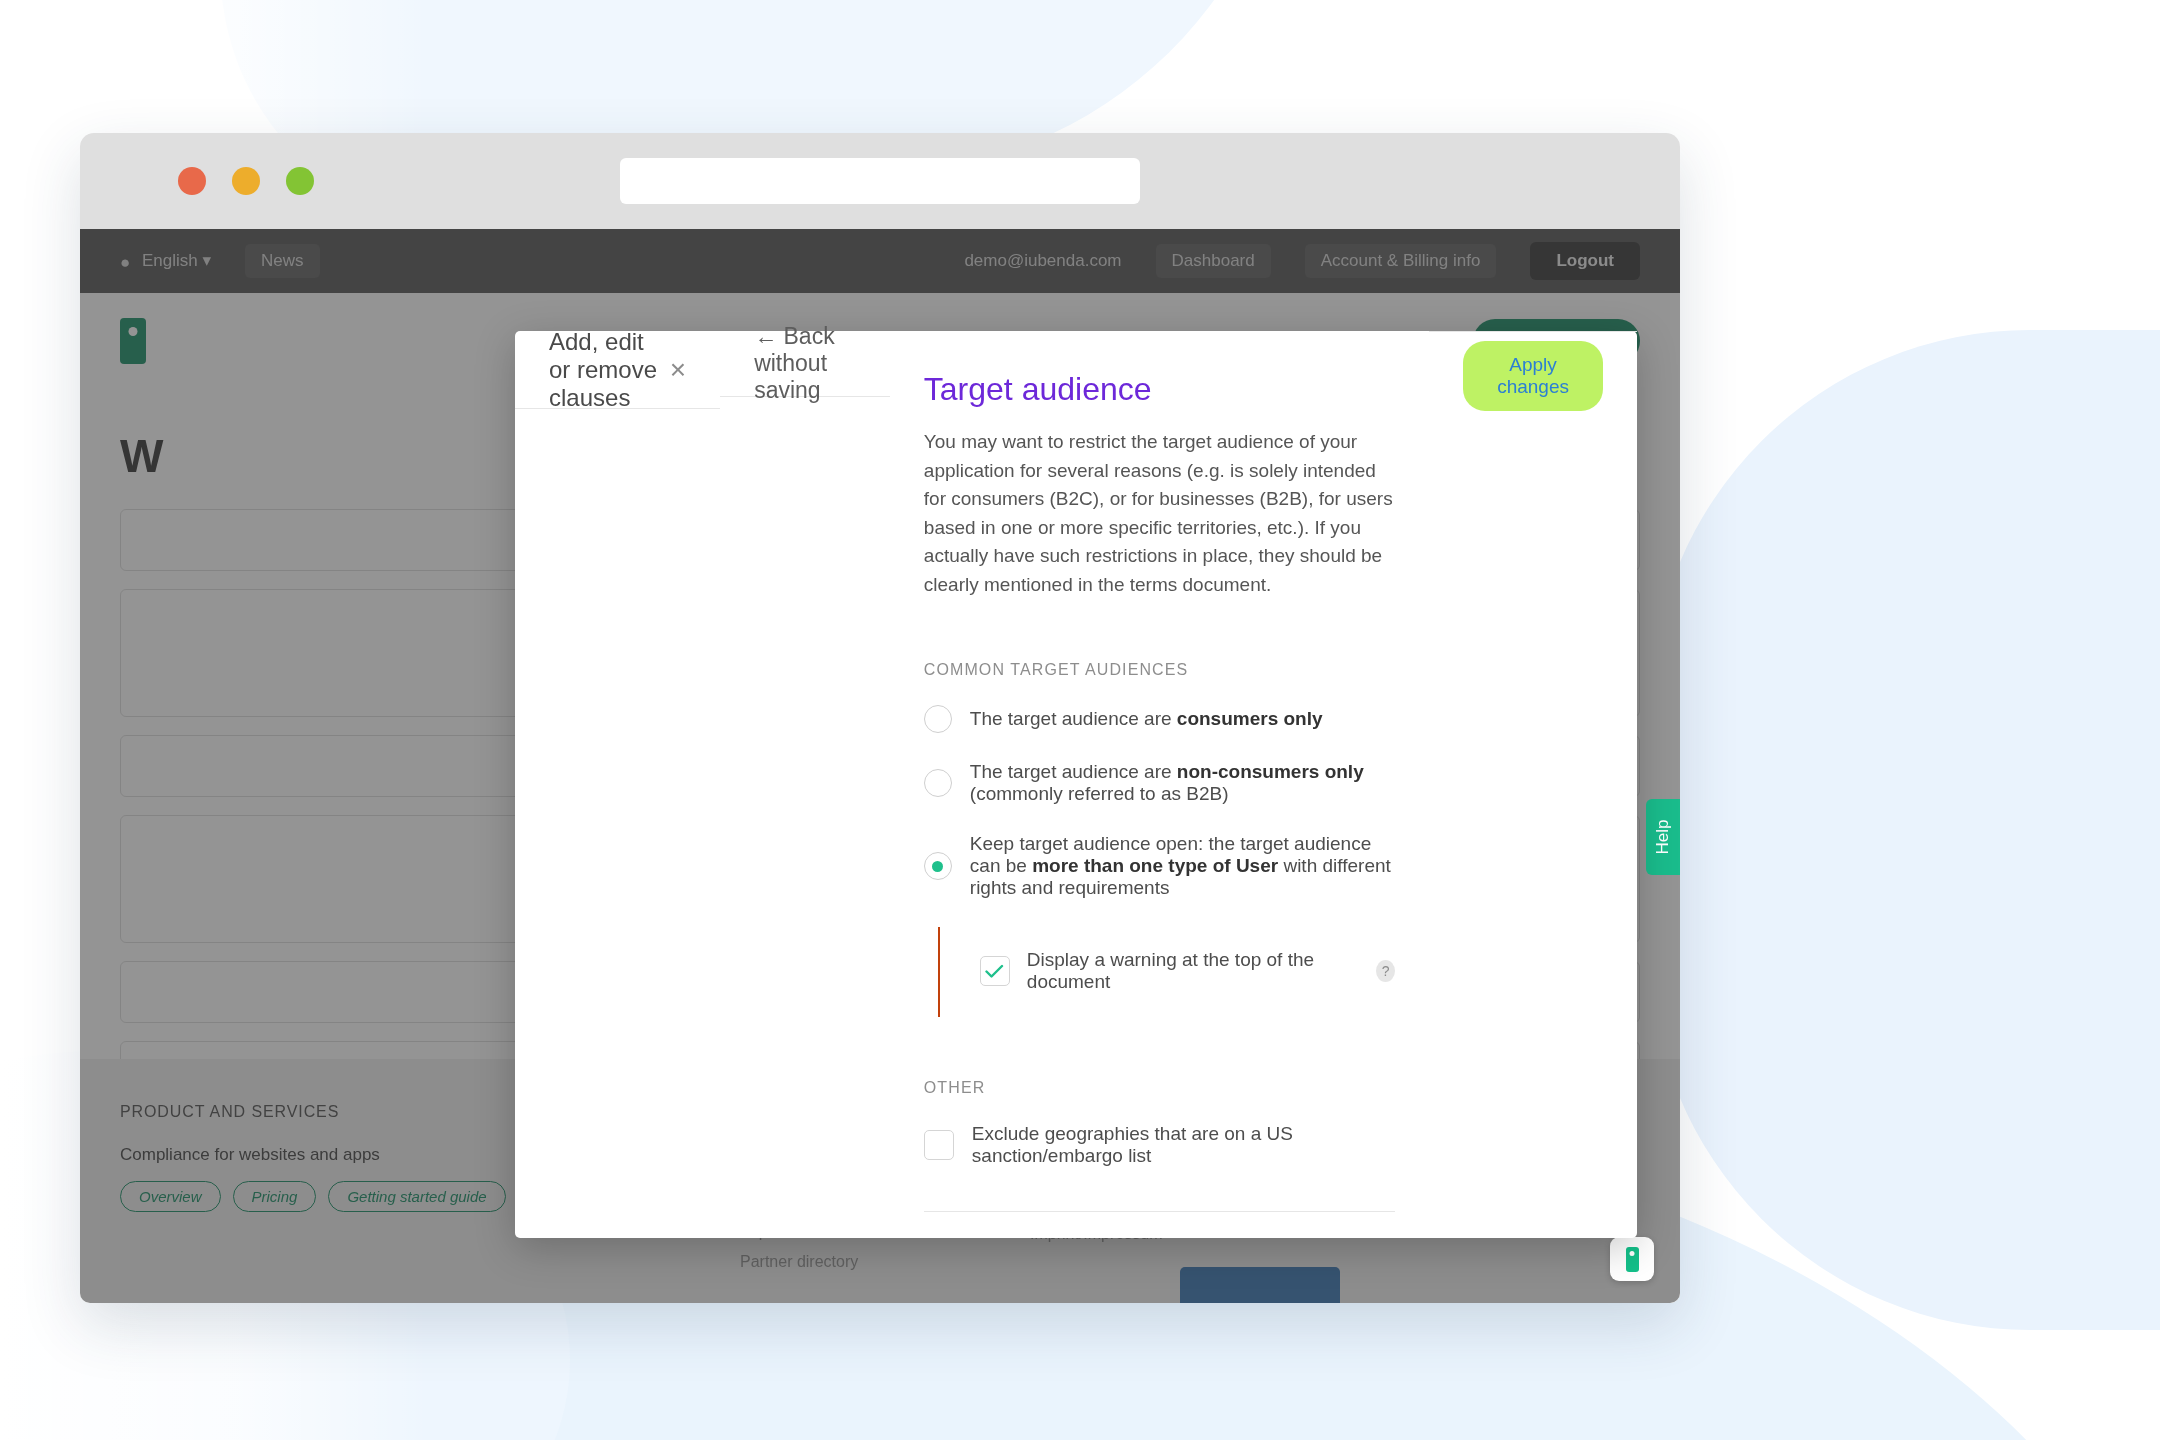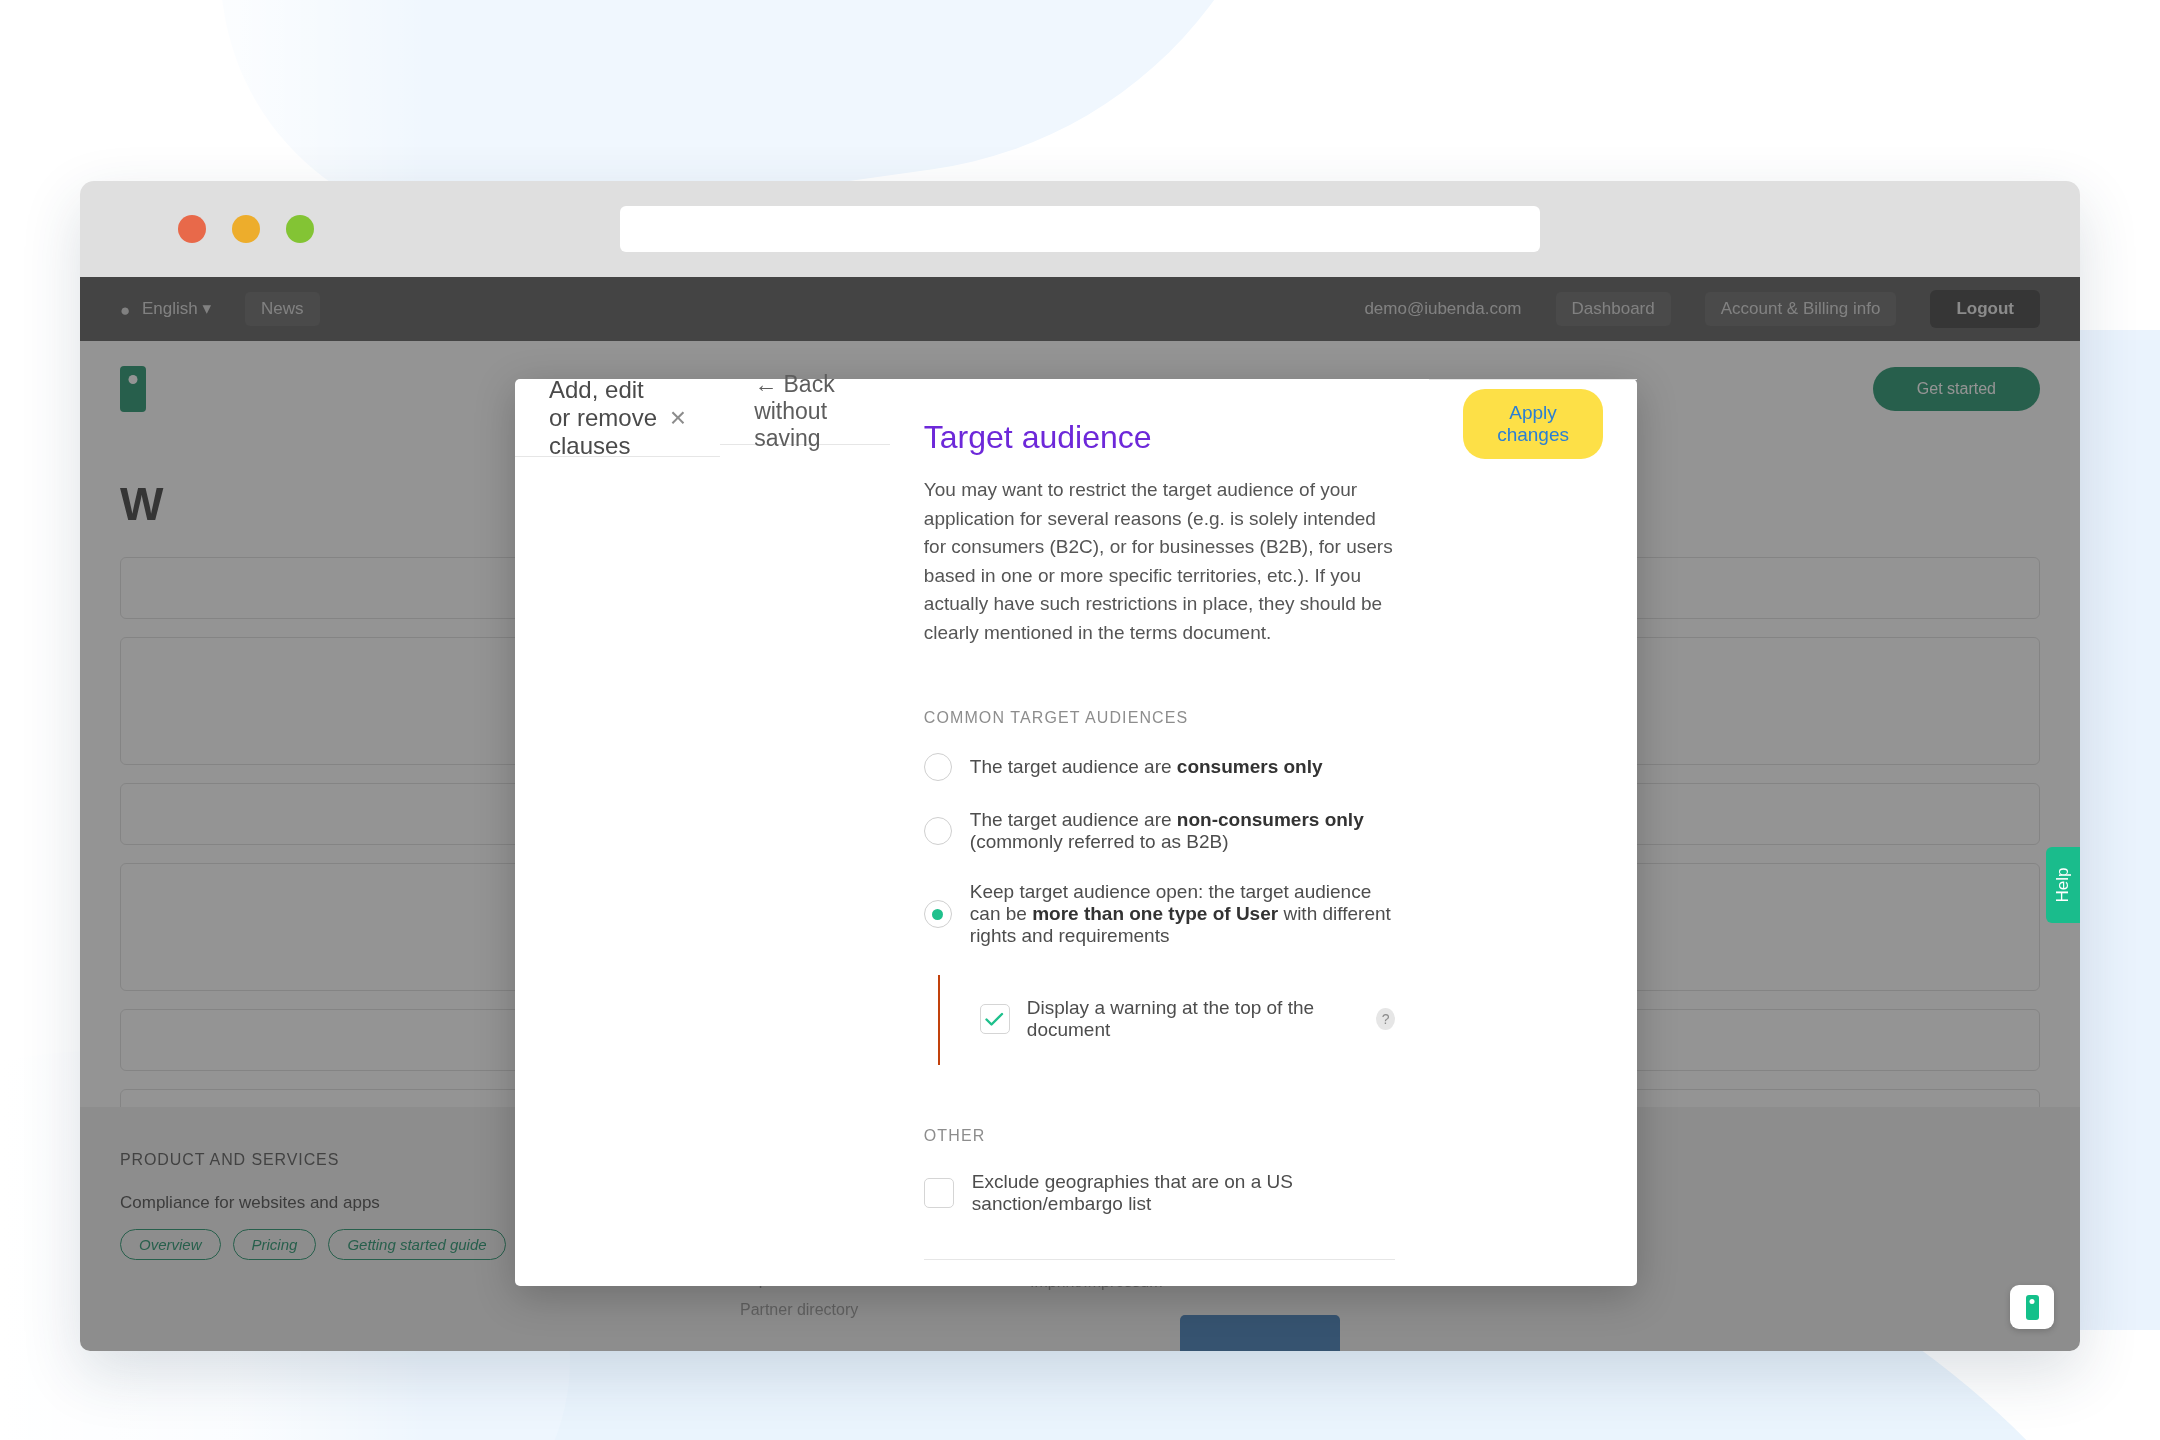--- a/index.html
+++ b/index.html
@@ -66,27 +66,26 @@
     left: 0; top: 0; bottom: 0;
     width: 430px;
     background: linear-gradient(90deg, #ffffff 0%, rgba(255,255,255,0.75) 55%, rgba(255,255,255,0) 100%);
   }
 
   
   .browser {
     position: absolute;
     left: 80px;
     top: 133px;
-    width: 2000px;
+    width: 1600px;
     height: 1170px;
     border-radius: 14px 14px 10px 10px;
     box-shadow: 0 22px 60px rgba(40, 60, 90, 0.16);
     overflow: hidden;
     background: #ffffff;
-    margin-top: 48px;
   }
   .titlebar {
     height: 96px;
     background: #dfdfdf;
     display: flex;
     align-items: center;
     padding: 0 38px;
     position: relative;
   }
   .dots { display: flex; gap: 26px; margin-left: 60px; }
@@ -450,21 +449,21 @@
   }
   .modal-foot {
     height: 88px;
     border-top: 1px solid #e6e6e6;
     display: flex;
     align-items: center;
     justify-content: flex-end;
     padding: 0 34px;
   }
   .apply-btn {
-    background: #fde047;
+    background: #bef264;
     color: #2b7fd4;
     border: none;
     border-radius: 22px;
     font-size: 19px;
     padding: 13px 34px;
     cursor: pointer;
     font-family: "Liberation Sans", sans-serif;
   }
 </style>
 </head>

